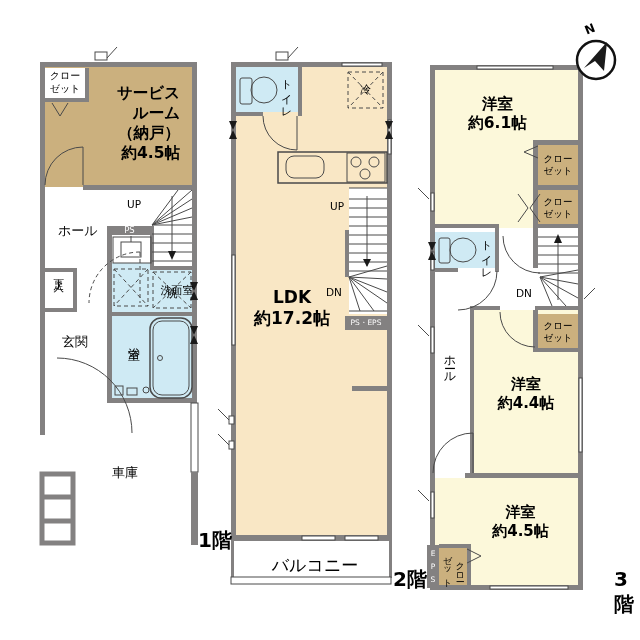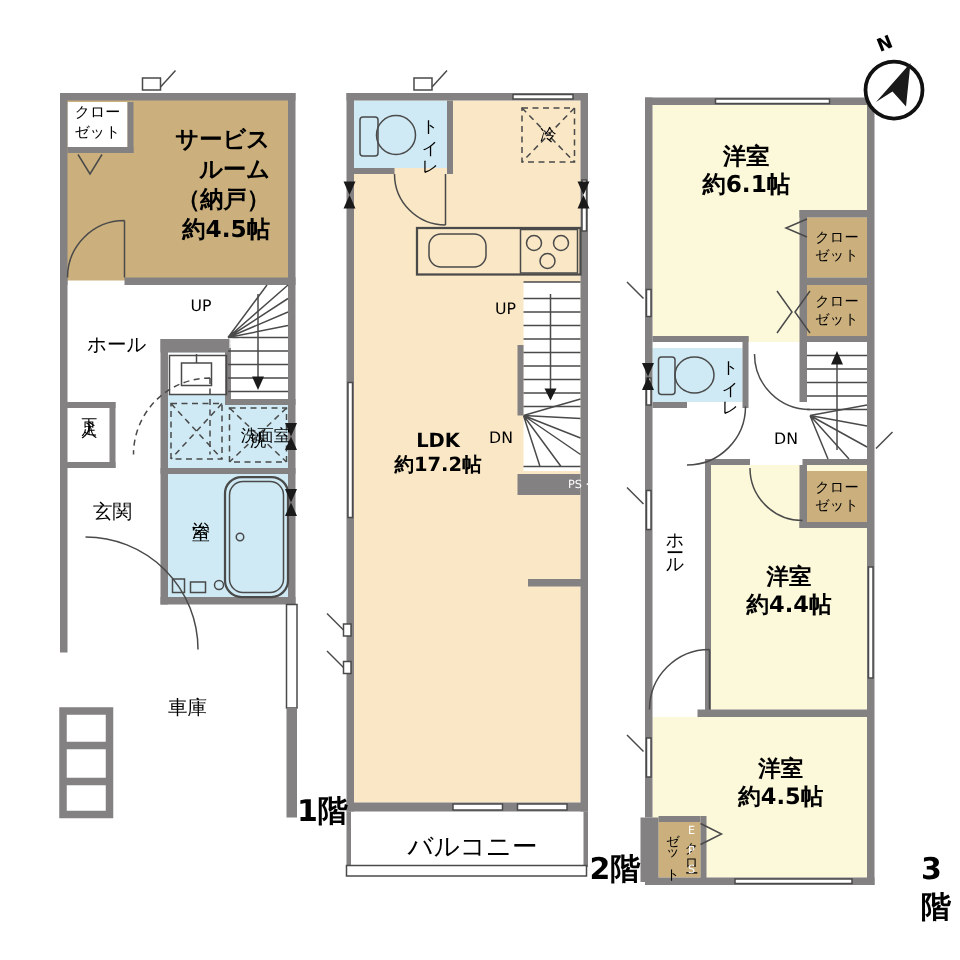--- a/index.html
+++ b/index.html
@@ -16,21 +16,21 @@
   .ln{stroke:var(--line);stroke-width:1;fill:none;}
   .ln15{stroke:var(--line);stroke-width:1.5;fill:none;}
   .dash{stroke:var(--line);stroke-width:1;fill:none;stroke-dasharray:4 3;}
   .win{fill:#fff;stroke:var(--line);stroke-width:1;}
   .blk{fill:#1a1a1a;}
   .nln{stroke:#111;stroke-width:2.5;fill:#fff;}
   .lbl{position:absolute;white-space:pre-line;line-height:1.25;color:var(--text);}
   .b{font-weight:bold;}
   .ctr{text-align:center;}
   .vrt{writing-mode:vertical-rl;letter-spacing:1px;}
-  .wht{color:#fff;padding-left:28px;}
+  .wht{color:#fff;}
   .rotN{transform:rotate(-22deg);}
 </style>
 </head>
 <body>
 
 <div class="canvas">
 
 <svg width="640" height="640" viewBox="0 0 640 640">
 
   <g>
@@ -271,21 +271,21 @@
   <span class="lbl ctr" style="left:156px;top:287px;width:32px;font-size:11px;">洗</span>
   <span class="lbl vrt" style="left:52px;top:271px;font-size:10.5px;">下足入</span>
   <span class="lbl" style="left:62px;top:334px;font-size:13px;">玄関</span>
   <span class="lbl vrt" style="left:126px;top:338px;font-size:12px;">浴室</span>
   <span class="lbl" style="left:112px;top:465px;font-size:13px;">車庫</span>
   <span class="lbl b" style="left:198px;top:528px;font-size:20px;">1階</span>
 
   <span class="lbl vrt" style="left:279px;top:72px;font-size:11px;">トイレ</span>
   <span class="lbl ctr" style="left:348px;top:83px;width:35px;font-size:11px;">冷</span>
   <span class="lbl" style="left:330px;top:200px;font-size:10.5px;">UP</span>
-  <span class="lbl ctr b" style="left:247px;top:287px;width:90px;font-size:13px;">LDK
+  <span class="lbl ctr b" style="left:247px;top:287px;width:90px;font-size:17px;">LDK
 約17.2帖</span>
   <span class="lbl" style="left:326px;top:286px;font-size:10.5px;">DN</span>
   <span class="lbl ctr wht" style="left:345px;top:318px;width:42px;font-size:7.5px;">PS・EPS</span>
   <span class="lbl ctr" style="left:270px;top:555px;width:90px;font-size:17px;">バルコニー</span>
   <span class="lbl b" style="left:393px;top:567px;font-size:20px;">2階</span>
 
   <span class="lbl ctr b" style="left:445px;top:95px;width:105px;font-size:15.5px;">洋室
 約6.1帖</span>
   <span class="lbl ctr" style="left:538px;top:153px;width:40px;font-size:9.5px;">クロー
 ゼット</span>

